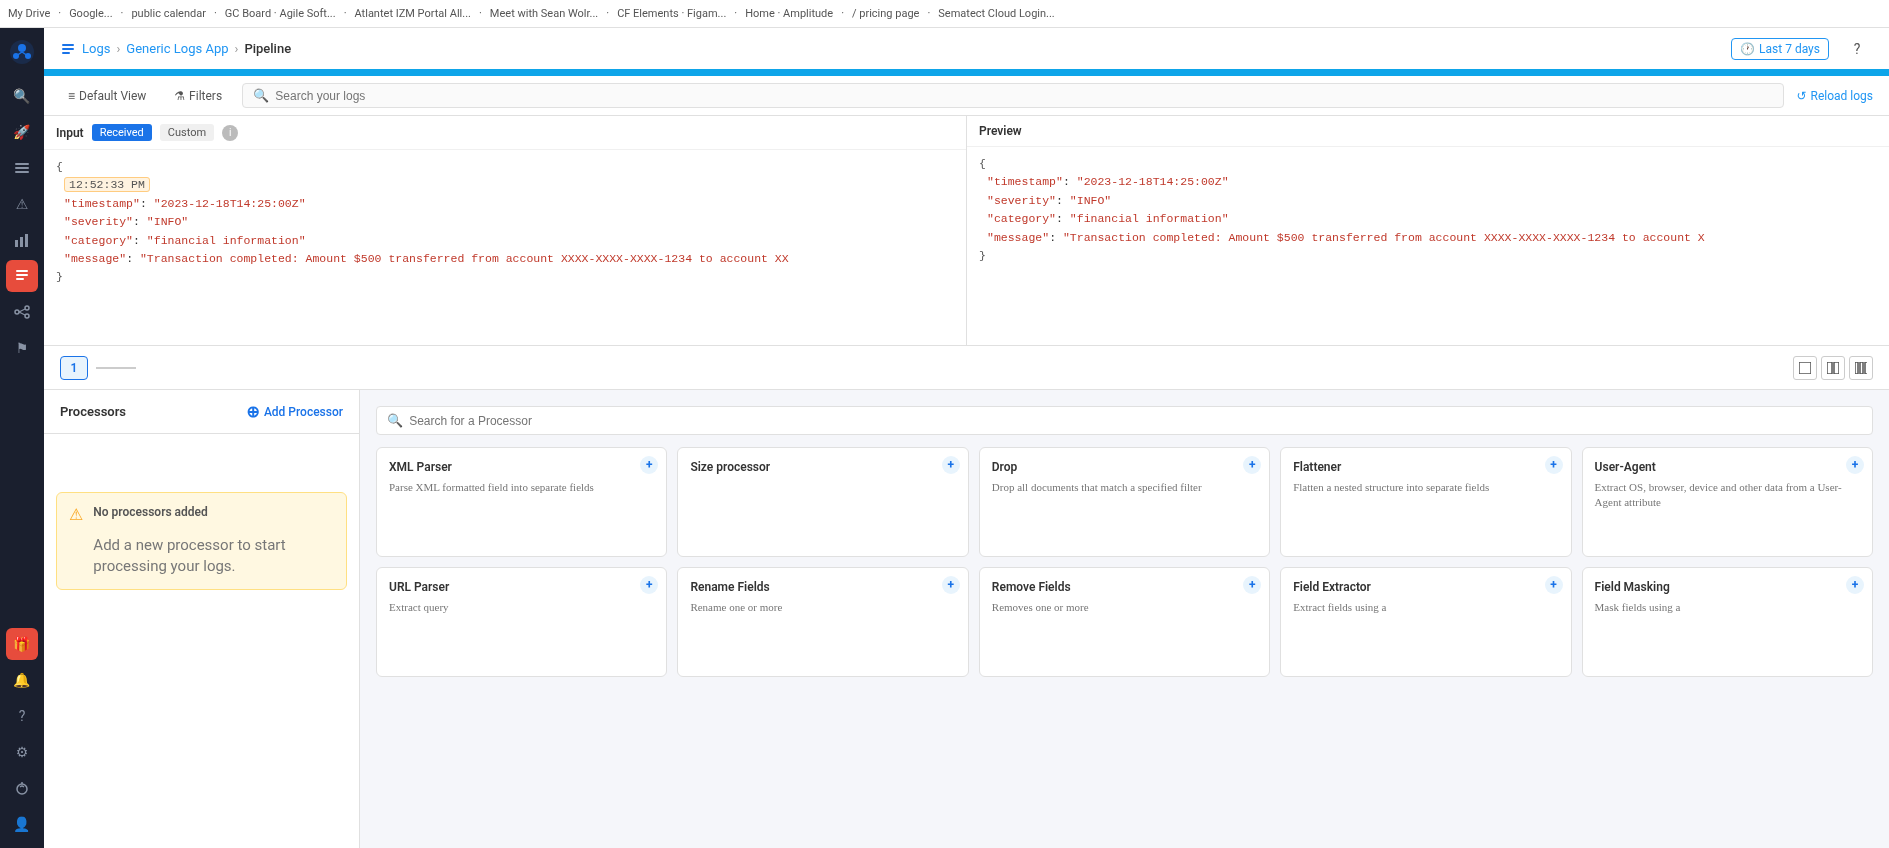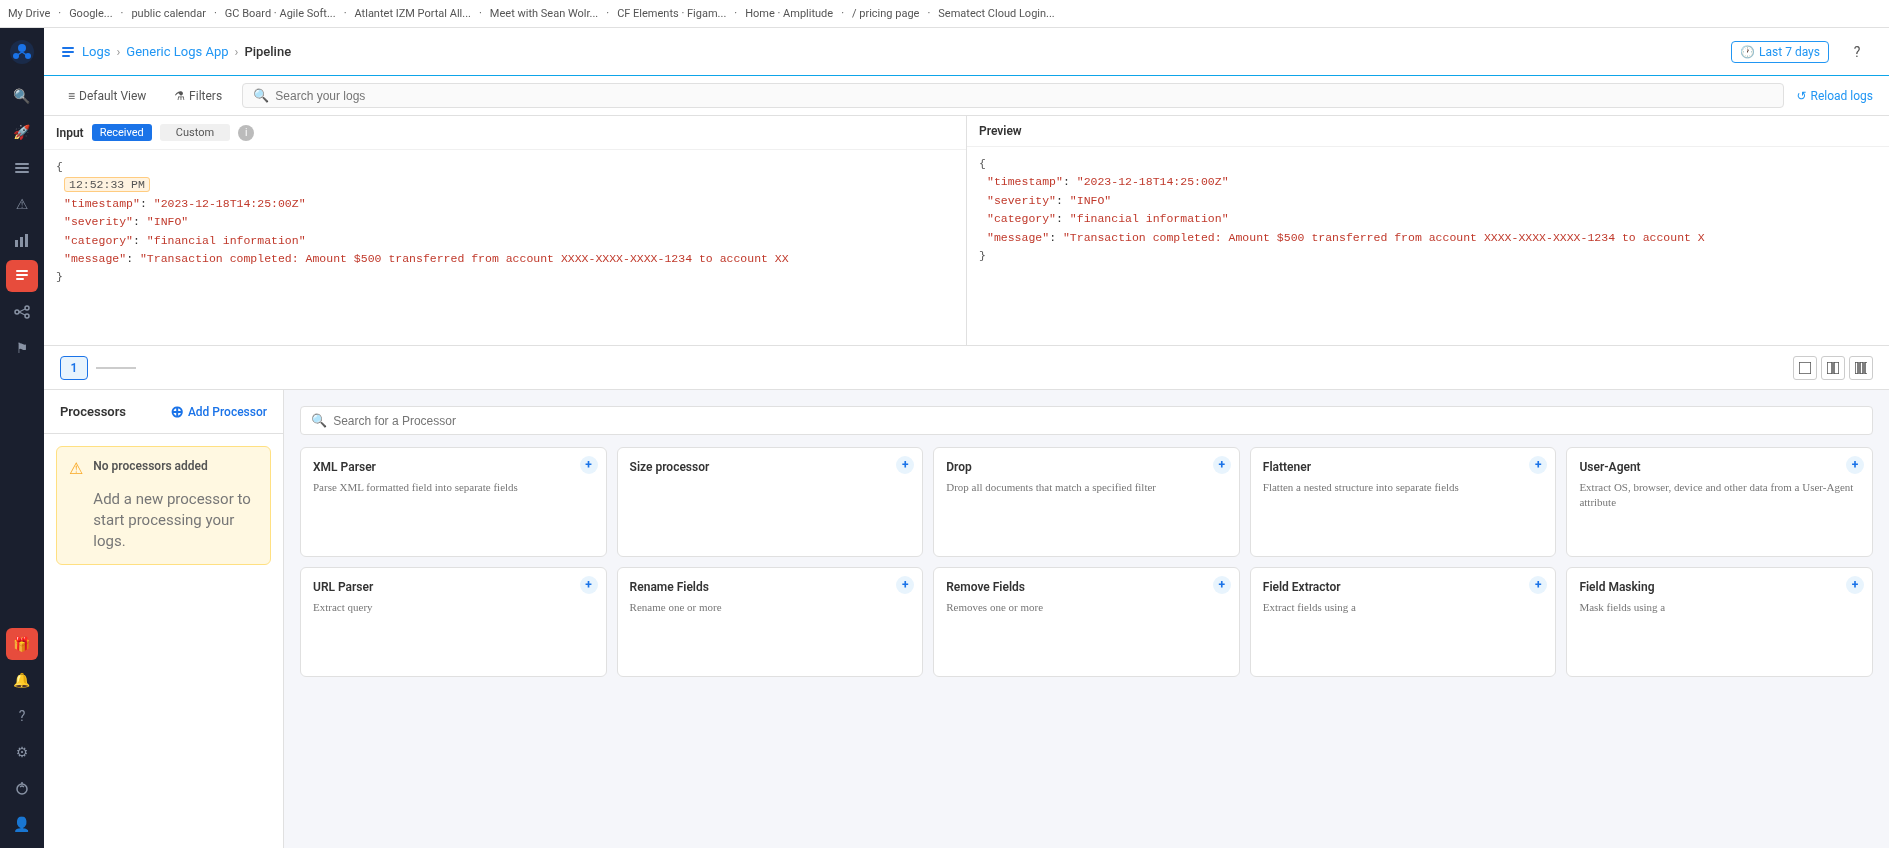--- a/index.html
+++ b/index.html
@@ -15,21 +15,21 @@
     
     .sidebar { width: 44px; background: #1a1f2e; display: flex; flex-direction: column; align-items: center; padding-top: 8px; gap: 4px; flex-shrink: 0; }
     .sidebar-logo { width: 32px; height: 32px; margin-bottom: 8px; }
     .sidebar-icon { width: 32px; height: 32px; display: flex; align-items: center; justify-content: center; border-radius: 6px; color: #8892a4; cursor: pointer; font-size: 14px; }
     .sidebar-icon.active { background: #e74c3c; color: #fff; }
 
     
     .main-content { flex: 1; display: flex; flex-direction: column; overflow: hidden; }
 
     
-    .page-header { background: #fff; border-bottom: 1px solid #0ea5e9; padding: 8px 16px; display: flex; align-items: center; justify-content: space-between; height: 48px; }
+    .page-header { background: #fff; border-bottom: 7px solid #0ea5e9; padding: 8px 16px; display: flex; align-items: center; justify-content: space-between; height: 48px; }
     .breadcrumb { display: flex; align-items: center; gap: 6px; font-size: 13px; }
     .breadcrumb a { color: #2196f3; text-decoration: none; }
     .breadcrumb .sep { color: #999; }
     .breadcrumb .current { color: #333; font-weight: 500; }
     .header-right { display: flex; align-items: center; gap: 12px; }
     .time-badge { display: flex; align-items: center; gap: 4px; color: #2196f3; font-size: 12px; border: 1px solid #2196f3; border-radius: 4px; padding: 3px 8px; }
 
     
     .toolbar { background: #fff; border-bottom: 1px solid #e0e0e0; padding: 6px 16px; display: flex; align-items: center; gap: 12px; height: 40px; }
     .toolbar-btn { display: flex; align-items: center; gap: 4px; cursor: pointer; color: #555; font-size: 12px; padding: 4px 8px; border-radius: 4px; }
@@ -37,39 +37,39 @@
     .search-bar input { border: none; outline: none; background: transparent; font-size: 12px; width: 100%; color: #555; }
     .reload-btn { display: flex; align-items: center; gap: 4px; color: #2196f3; font-size: 12px; cursor: pointer; margin-left: auto; }
 
     
     .input-preview { display: flex; background: #fff; border-bottom: 1px solid #e0e0e0; height: 230px; flex-shrink: 0; }
     .input-panel { flex: 1; border-right: 1px solid #e0e0e0; display: flex; flex-direction: column; }
     .preview-panel { flex: 1; display: flex; flex-direction: column; }
     .panel-header { display: flex; align-items: center; gap: 8px; padding: 8px 12px; border-bottom: 1px solid #f0f0f0; }
     .panel-title { font-size: 12px; font-weight: 600; color: #333; }
     .tab-received { background: #1a73e8; color: #fff; border-radius: 3px; padding: 2px 8px; font-size: 11px; cursor: pointer; }
-    .tab-custom { background: #f0f0f0; color: #555; border-radius: 3px; padding: 2px 16px; font-size: 11px; cursor: pointer; }
+    .tab-custom { background: #f0f0f0; color: #555; border-radius: 3px; padding: 2px 8px; font-size: 11px; cursor: pointer; }
     .info-icon { width: 16px; height: 16px; border-radius: 50%; background: #bbb; color: #fff; display: flex; align-items: center; justify-content: center; font-size: 10px; cursor: pointer; }
     .code-area { flex: 1; padding: 8px 12px; font-family: 'Courier New', monospace; font-size: 11.5px; overflow: auto; line-height: 1.6; }
     .code-timestamp { background: #fff3e0; border: 1px solid #ffcc80; border-radius: 3px; padding: 0 4px; color: #555; }
     .code-key { color: #c0392b; }
     .code-value { color: #c0392b; }
     .code-brace { color: #555; }
 
     
     .pipeline-row { background: #fff; border-bottom: 1px solid #e0e0e0; padding: 8px 16px; display: flex; align-items: center; justify-content: space-between; height: 44px; }
     .step-badge { background: #e8f4fd; color: #1a73e8; border: 1px solid #1a73e8; border-radius: 4px; width: 28px; height: 24px; display: flex; align-items: center; justify-content: center; font-size: 12px; font-weight: 600; }
     .view-icons { display: flex; gap: 4px; }
     .view-icon { width: 24px; height: 24px; border: 1px solid #ccc; border-radius: 3px; display: flex; align-items: center; justify-content: center; cursor: pointer; color: #555; font-size: 12px; }
 
     
     .bottom-section { display: flex; flex: 1; overflow: hidden; background: #f5f6fa; }
 
     
-    .processors-panel { width: 240px; background: #fff; border-right: 1px solid #e0e0e0; display: flex; flex-direction: column; flex-shrink: 0; }
+    .processors-panel { width: 316px; background: #fff; border-right: 1px solid #e0e0e0; display: flex; flex-direction: column; flex-shrink: 0; gap: 46px; }
     .processors-header { padding: 12px 16px; border-bottom: 1px solid #e0e0e0; display: flex; align-items: center; justify-content: space-between; }
     .processors-title { font-size: 13px; font-weight: 600; color: #333; }
     .add-processor-btn { display: flex; align-items: center; gap: 4px; color: #1a73e8; font-size: 12px; cursor: pointer; font-weight: 500; }
     .no-processors { margin: 12px; background: #fff8e1; border: 1px solid #ffe082; border-radius: 6px; padding: 12px; display: flex; gap: 10px; }
     .warning-icon { color: #f9a825; font-size: 16px; flex-shrink: 0; }
     .no-proc-title { font-weight: 600; font-size: 12px; color: #555; margin-bottom: 16px; }
     .no-proc-text { font-size: 15px; color: #777; line-height: 1.4; }
 
     
     .processor-grid-area { flex: 1; padding: 16px; overflow-y: auto; }

